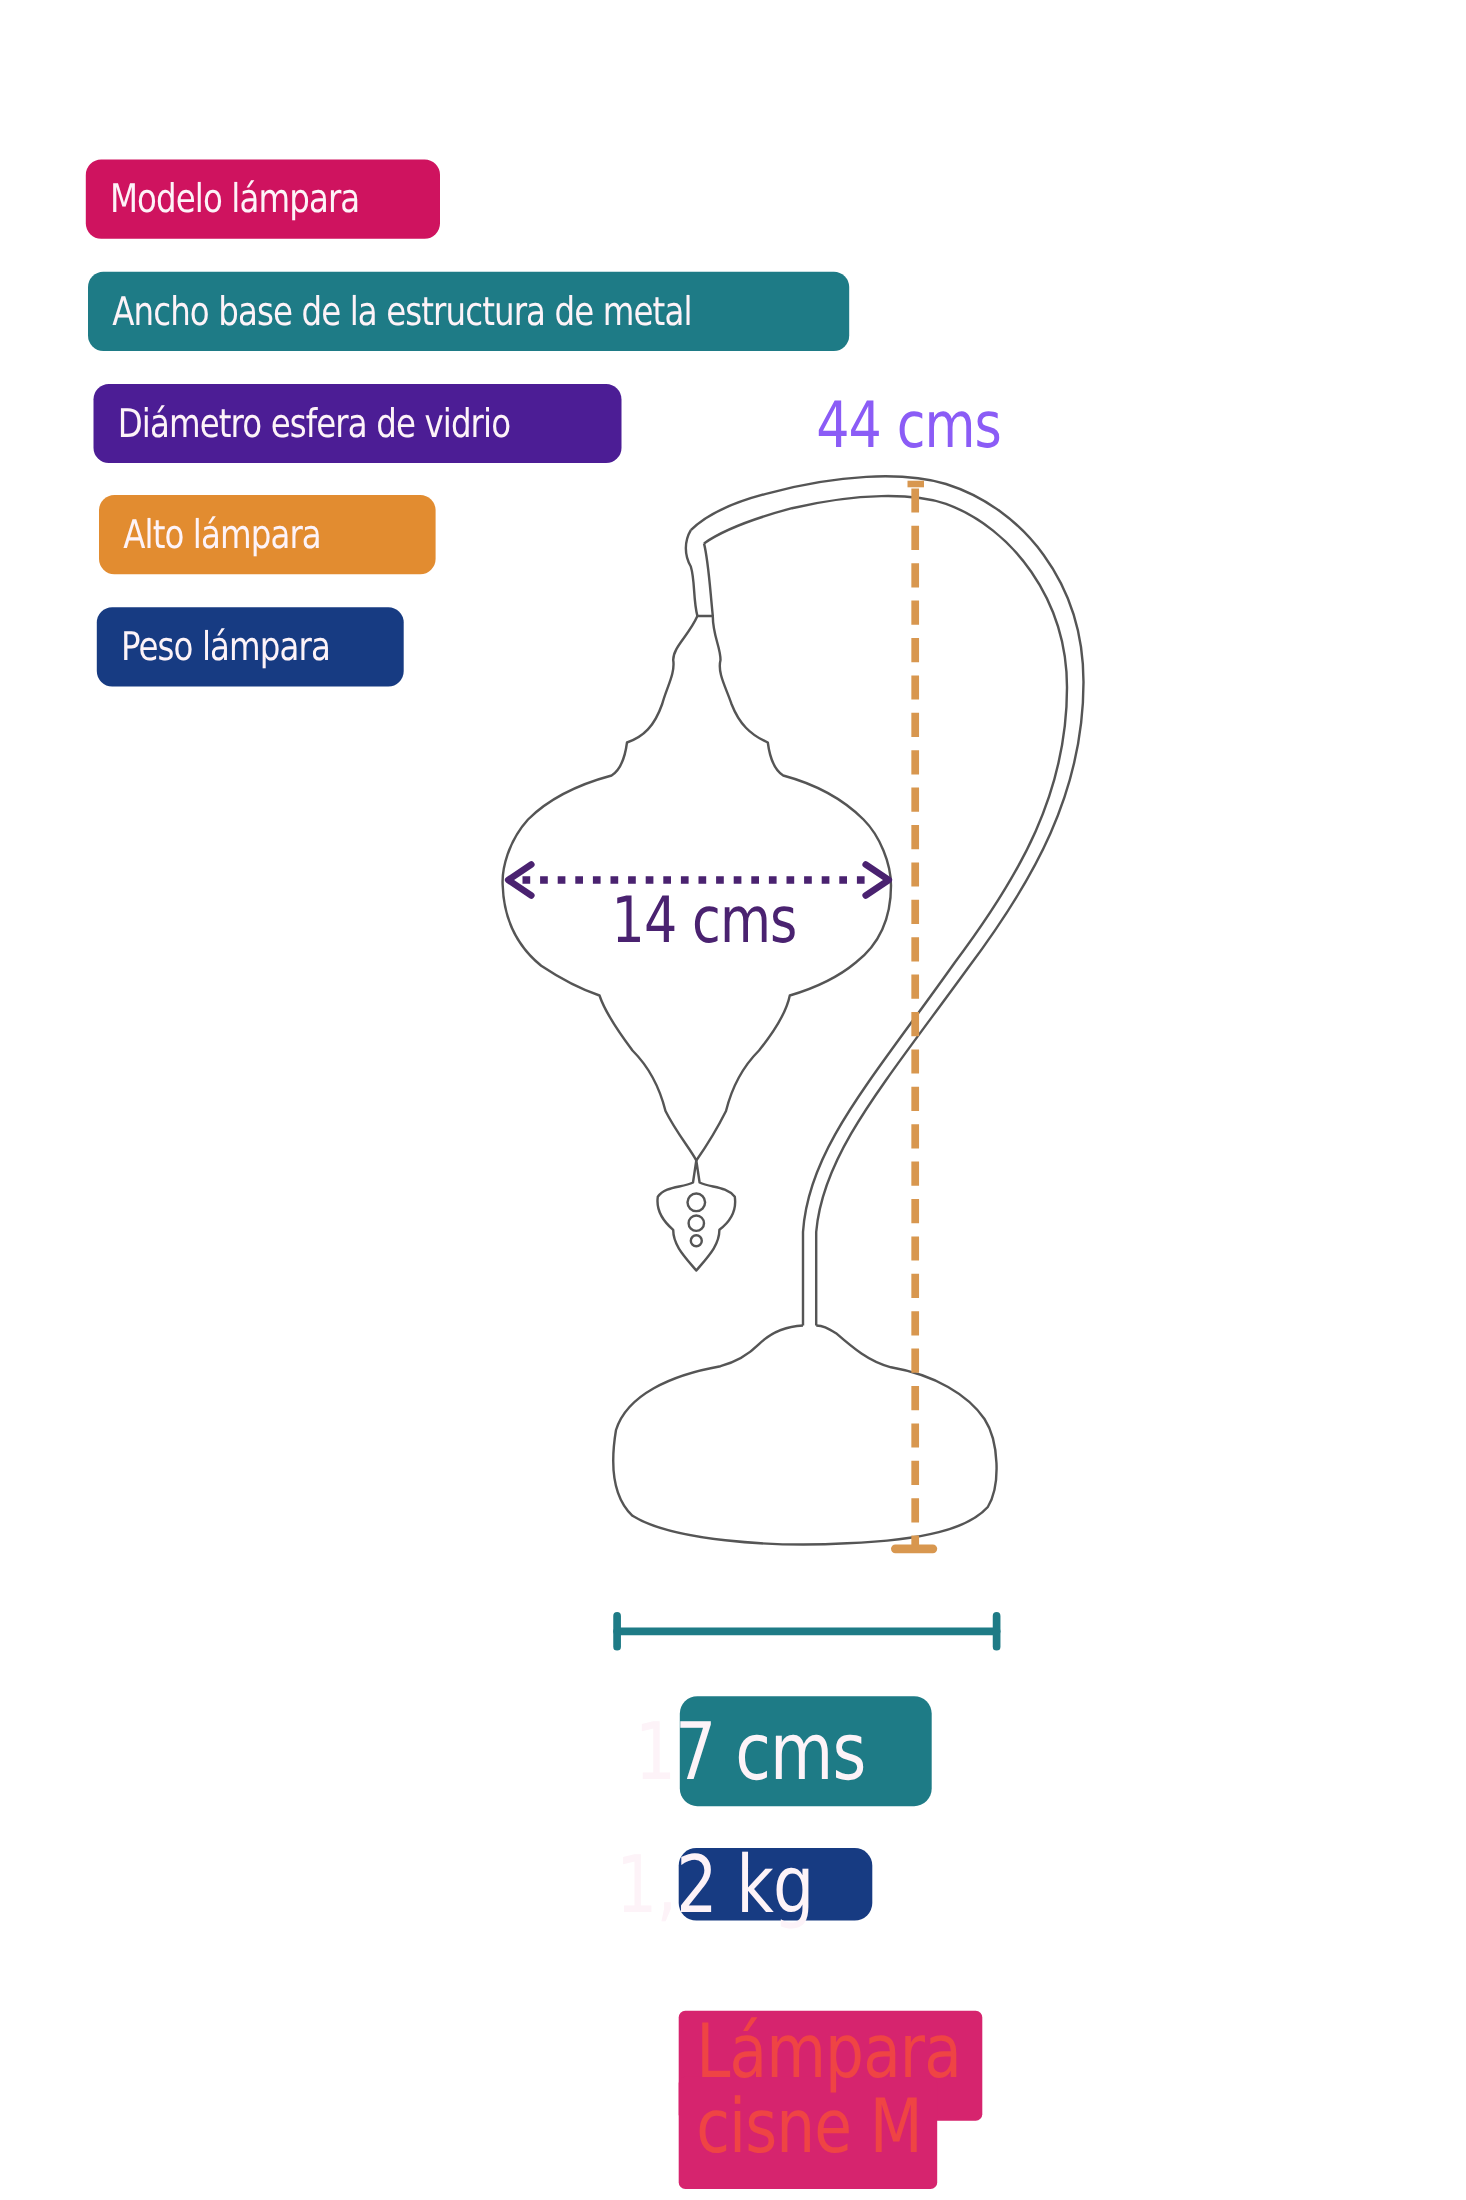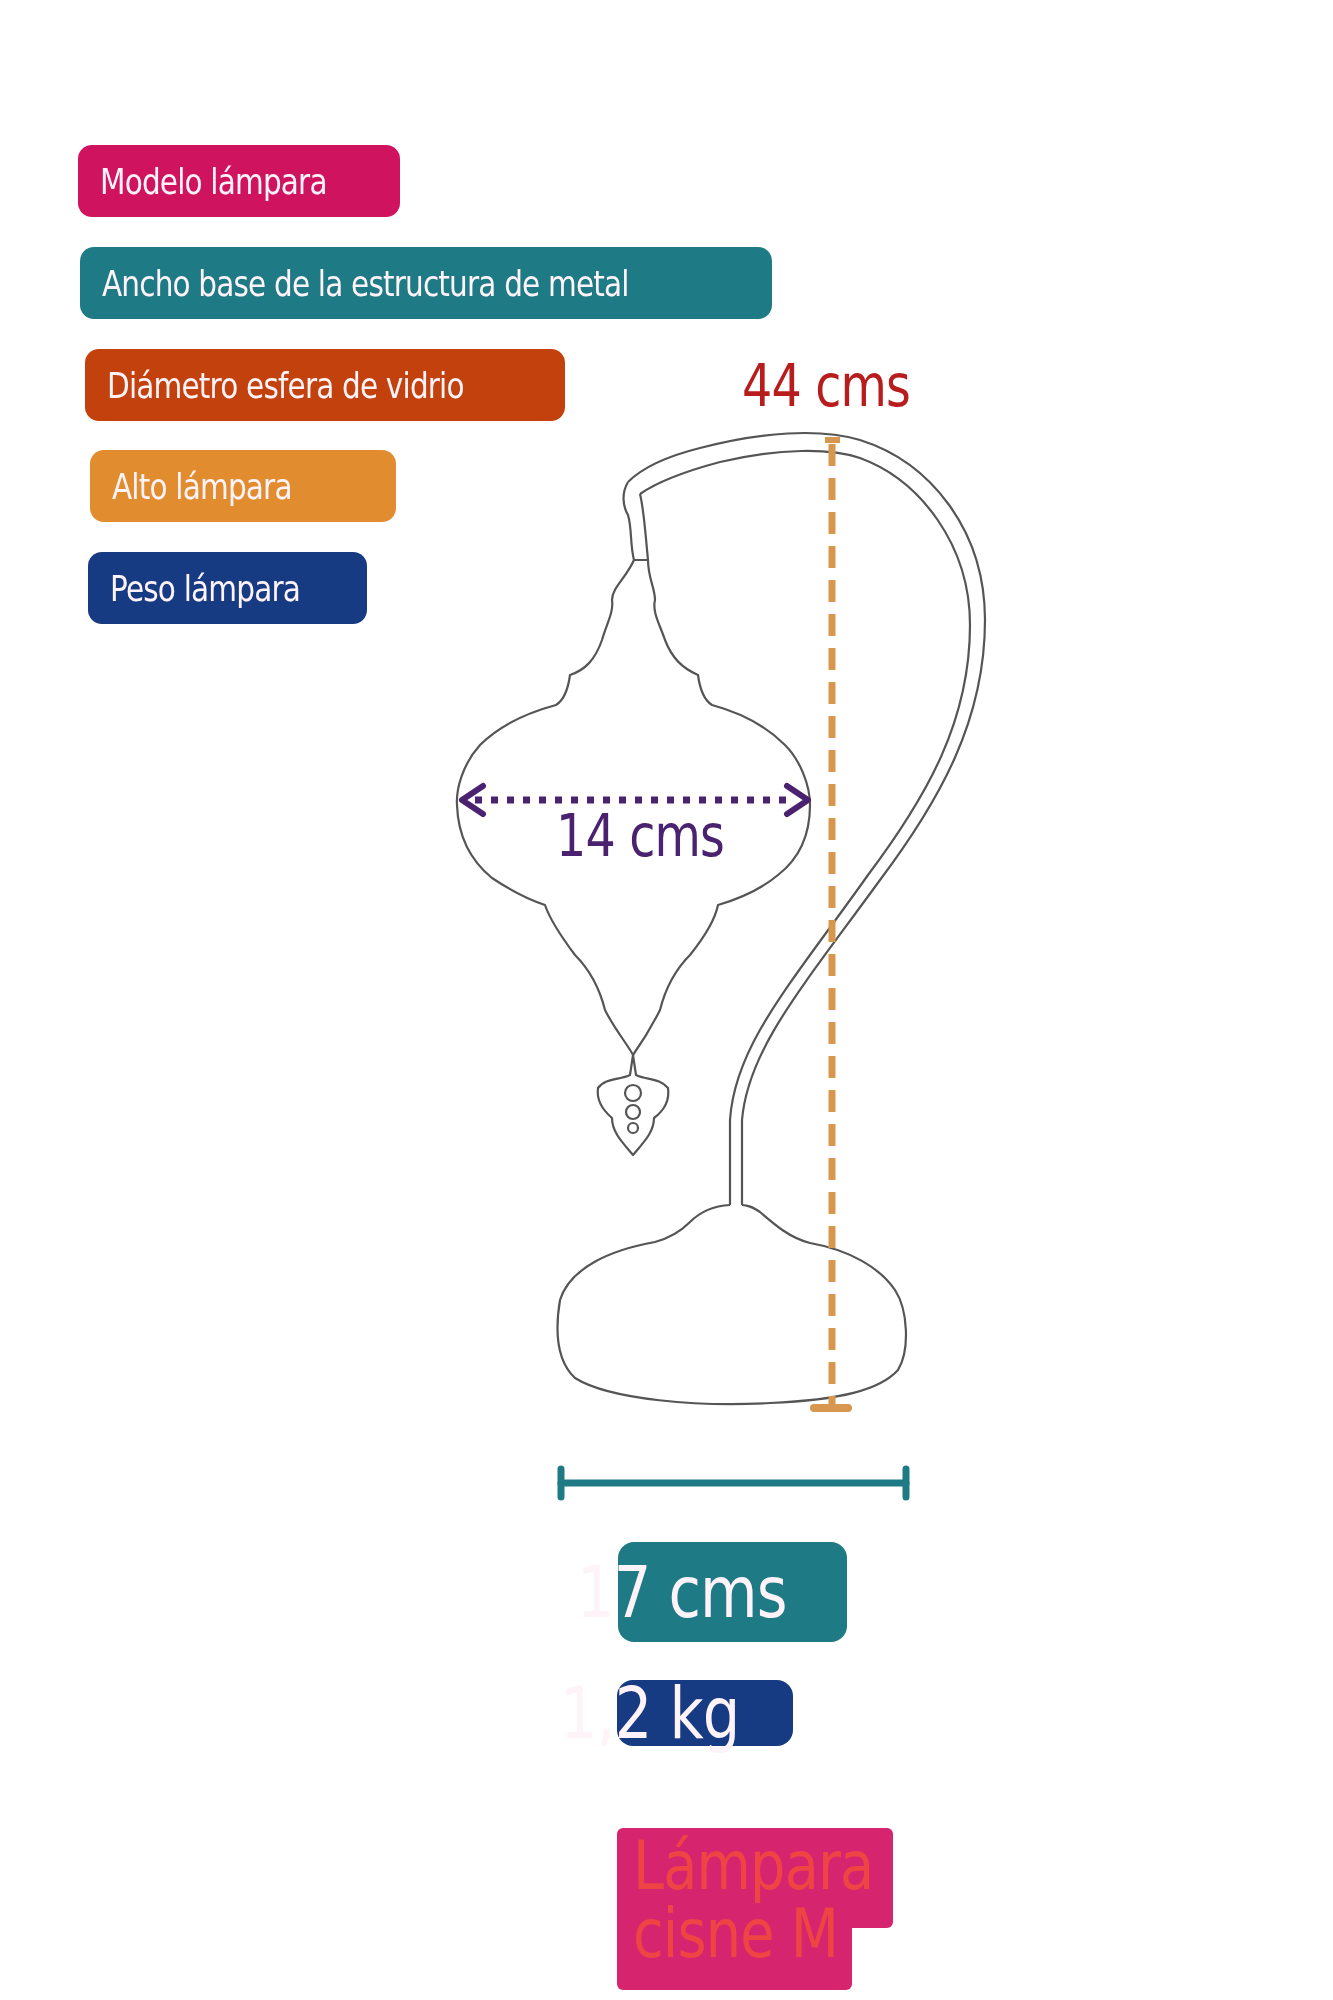--- a/index.html
+++ b/index.html
@@ -33,21 +33,21 @@
   </style>
 </head>
 <body>
 
 <div id="lg-model" class="pill legend" style="background:#cf135f">
   <span>Modelo lámpara</span>
 </div>
 <div id="lg-base" class="pill legend" style="background:#1e7b86">
   <span>Ancho base de la estructura de metal</span>
 </div>
-<div id="lg-diam" class="pill legend" style="background:#c2410c">
+<div id="lg-diam" class="pill legend" style="background:#4c1d95">
   <span>Diámetro esfera de vidrio</span>
 </div>
 <div id="lg-height" class="pill legend" style="background:#e28c30">
   <span>Alto lámpara</span>
 </div>
 <div id="lg-weight" class="pill legend" style="background:#173b82">
   <span>Peso lámpara</span>
 </div>
 
 <svg class="drawing" width="1333" height="2000" viewBox="0 0 1333 2000">
@@ -96,21 +96,21 @@
     <polyline points="787,786 808,800 787,814" stroke-width="6" stroke-linecap="round" stroke-linejoin="round"></polyline>
   </g>
 
   <g stroke="#1e7b86" stroke-linecap="round">
     <line x1="561" y1="1483" x2="906" y2="1483" stroke-width="7"></line>
     <line x1="561" y1="1469" x2="561" y2="1497" stroke-width="7"></line>
     <line x1="906" y1="1469" x2="906" y2="1497" stroke-width="7"></line>
   </g>
 </svg>
 
-<div id="lbl-height" class="dim-label" style="color:#b91c1c">
+<div id="lbl-height" class="dim-label" style="color:#8b5cf6">
   <span>44 cms</span>
 </div>
 <div id="lbl-diam" class="dim-label" style="color:#4a2270">
   <span>14 cms</span>
 </div>
 
 <div id="val-base" class="pill value-pill" style="background:#1e7b86">
   <span>17 cms</span>
 </div>
 <div id="val-weight" class="pill value-pill" style="background:#173b82">

